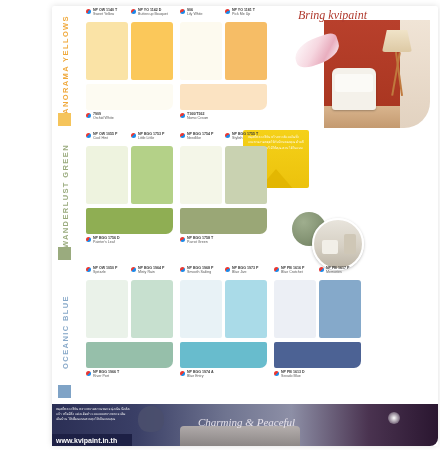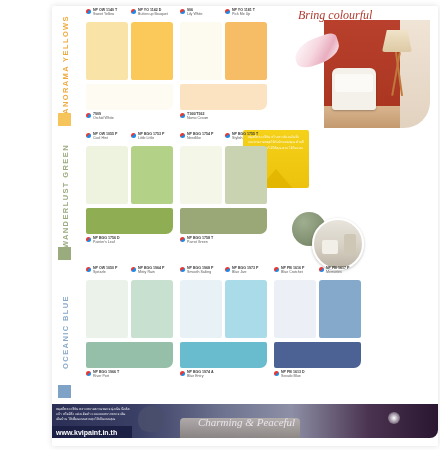--- a/index.html
+++ b/index.html
@@ -66,21 +66,21 @@
 
   .roundphoto{position:absolute;left:312px;top:218px;width:48px;height:48px;border-radius:50%;
      overflow:hidden;border:2px solid #fff;box-shadow:0 1px 3px rgba(0,0,0,.25);
      background:linear-gradient(180deg,#e8e4dc 0%,#d6d0c4 55%,#bdb5a6 100%);}
   .roundphoto .b1{position:absolute;left:8px;top:20px;width:16px;height:14px;background:#f2efe8;border-radius:2px;}
   .roundphoto .b2{position:absolute;right:6px;top:14px;width:12px;height:20px;background:#cfc7b6;border-radius:2px;}
   .greenball{position:absolute;left:292px;top:212px;width:34px;height:34px;border-radius:50%;
      background:radial-gradient(circle at 34% 30%,#9fae8e,#6f7f5f);}
 
   
-  .banner{position:absolute;left:52px;top:404px;width:386px;height:34px;overflow:hidden;
+  .banner{position:absolute;left:52px;top:404px;width:386px;height:42px;overflow:hidden;
      background:linear-gradient(90deg,#2b2f55 0%,#3a3f66 22%,#6f7490 45%,#8d8fa6 62%,#4a3350 82%,#2a1630 100%);
      border-radius:0 0 8px 0;}
   .banner .textcol{position:absolute;left:4px;top:3px;width:74px;font-size:3.2px;color:#fff;line-height:1.6;}
   .banner .url{position:absolute;left:4px;bottom:2px;font-size:7px;color:#fff;font-weight:bold;white-space:nowrap;}
   .banner .urlbar{position:absolute;left:0;bottom:0;width:80px;height:12px;background:#1d2045;}
   .banner .script2{position:absolute;left:146px;top:12px;font-size:11px;color:#efeaf2;
      font-family:"Liberation Serif",serif;font-style:italic;opacity:.92;white-space:nowrap;}
   .banner .sofa{position:absolute;left:128px;bottom:0;width:120px;height:20px;
      background:linear-gradient(180deg,#b9b2ae,#8e8884);border-radius:4px 4px 0 0;opacity:.9;}
   .banner .lampdark{position:absolute;left:86px;top:2px;width:26px;height:26px;
@@ -96,21 +96,21 @@
 
   <div class="promo">
     <div class="wall"></div>
     <div class="wall2"></div>
     <div class="floor"></div>
     <div class="lampshade"></div>
     <div class="lampleg" style="left:107px;top:46px;width:2px;height:44px;transform:rotate(10deg);"></div>
     <div class="lampleg" style="left:110px;top:46px;width:2px;height:44px;transform:rotate(-8deg);"></div>
     <div class="chair"></div>
     <div class="brush"></div>
-    <div class="script">Bring colourful</div>
+    <div class="script">Bring kvipaint</div>
   </div>
 
   <div class="ypanel">
     <div class="tent"></div>
     <div class="thai">หมุดที่หลากสีสัน สร้างสรรค์แบบไม่ซ้ำ และสวยงามสดุดให้กับบ้านของคุณ ด้วยสีคุณภาพจากเควี มีให้คุณ ครบ ได้ในแบบที่คุณต้องการ</div>
   </div>
 
   <div class="greenball"></div>
   <div class="roundphoto">
     <div class="b1"></div>

